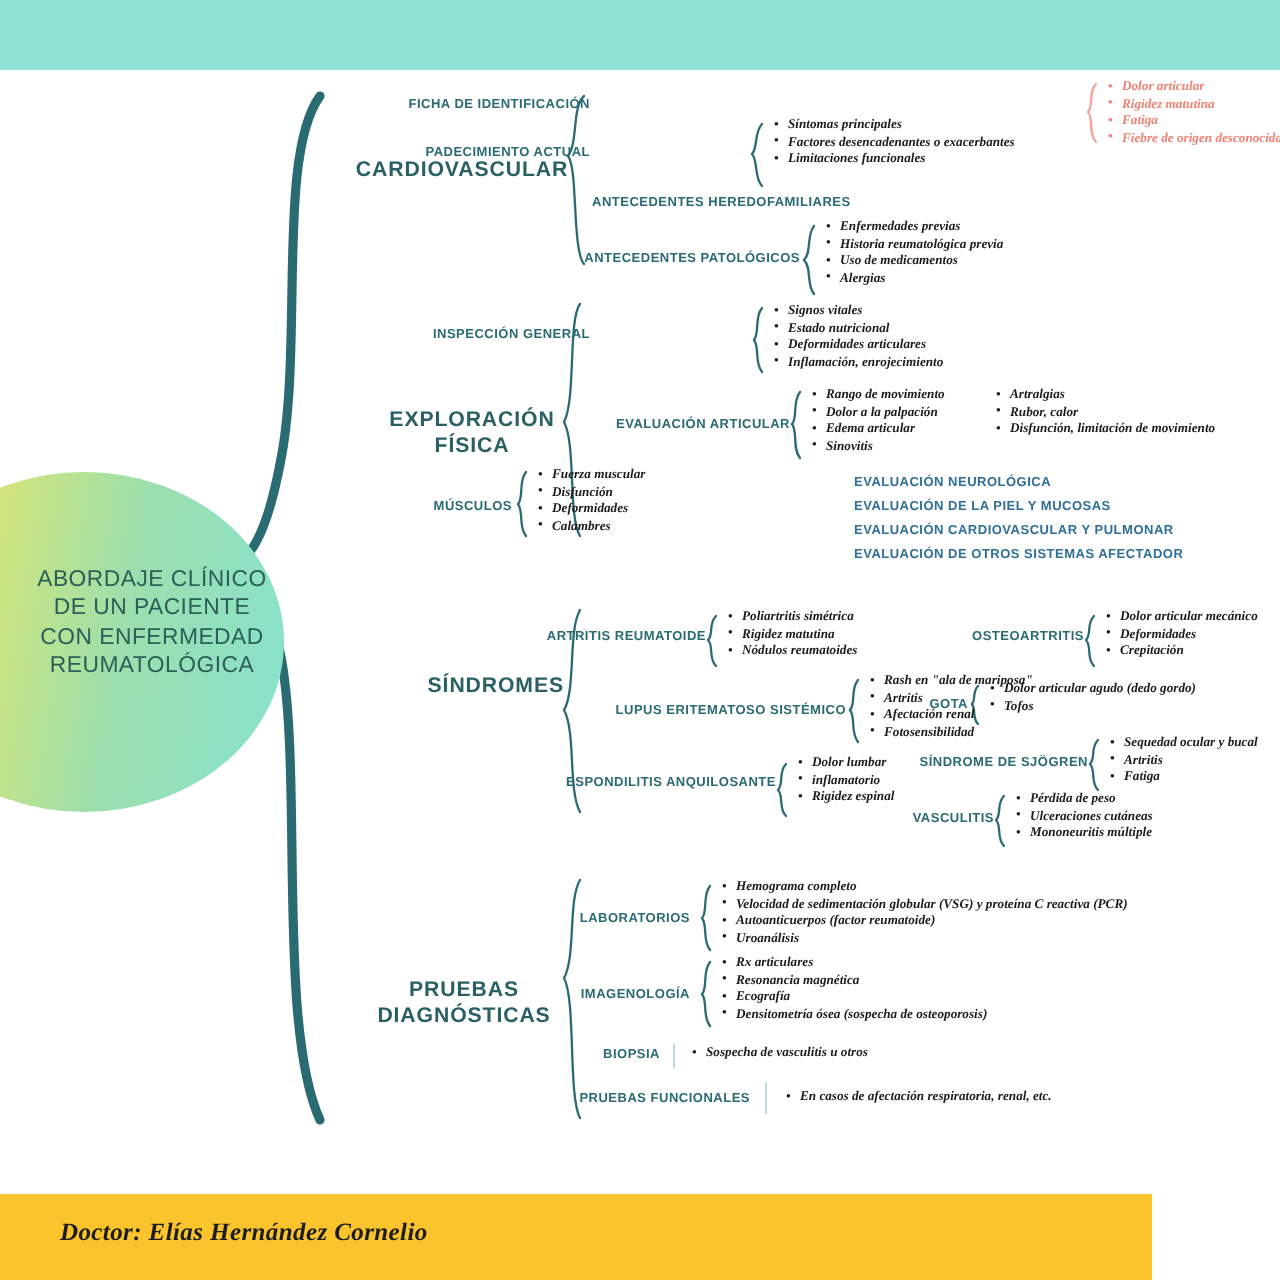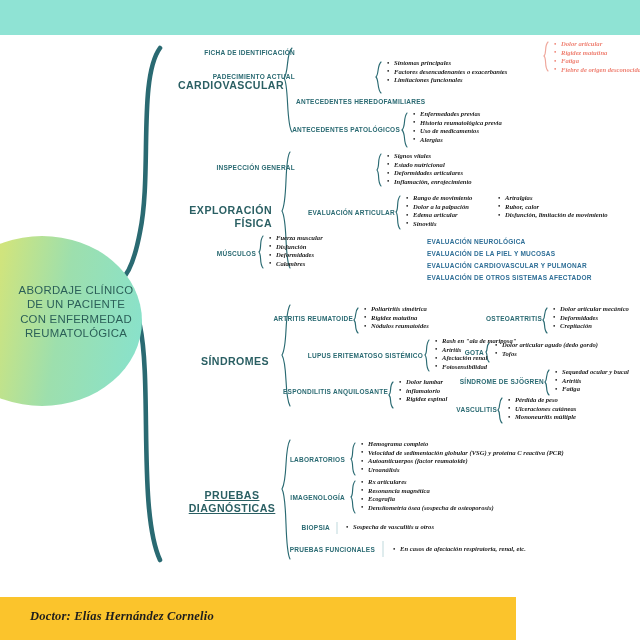--- a/index.html
+++ b/index.html
@@ -9,21 +9,21 @@
     font-family:"Liberation Sans", sans-serif;
     overflow:hidden;
     position:relative;
   }
   #root{position:relative;width:640px;height:640px;background:#fff;}
 
   
   .topbar{position:absolute;left:0;top:0;width:640px;height:35px;background:#8fe3d4;}
 
   
-  .bottombar{position:absolute;left:0;bottom:0;width:516px;height:43px;background:#fbc42c;}
+  .bottombar{position:absolute;left:0;bottom:0;width:576px;height:43px;background:#fbc42c;}
   .doctor{
     position:absolute;left:30px;top:12px;
     font-family:"Liberation Serif", serif;
     font-weight:bold;font-style:italic;font-size:12.5px;color:#1d1d1d;
     letter-spacing:.2px;
   }
   .student{
     position:absolute;right:22px;top:4px;
     text-align:right;
     font-family:"Liberation Serif", serif;
@@ -166,21 +166,21 @@
 
   <div class="sub-label right" style="left:255px;top:126px;width:145px;">ANTECEDENTES PATOLÓGICOS</div>
 
   <ul class="leaf" style="left:412px;top:110px;">
     <li>Enfermedades previas</li>
     <li>Historia reumatológica previa</li>
     <li>Uso de medicamentos</li>
     <li>Alergias</li>
   </ul>
 
-  <div class="branch-label" style="left:172px;top:204px;width:100px;text-align:right;">EXPLORACIÓN FÍSICA</div>
+  <div class="branch-label" style="left:186px;top:204px;width:100px;">EXPLORACIÓN FÍSICA</div>
 
   <div class="sub-label right" style="left:180px;top:164px;width:115px;">INSPECCIÓN GENERAL</div>
 
   <ul class="leaf" style="left:386px;top:152px;">
     <li>Signos vitales</li>
     <li>Estado nutricional</li>
     <li>Deformidades articulares</li>
     <li>Inflamación, enrojecimiento</li>
   </ul>
 
@@ -206,21 +206,21 @@
     <li>Disfunción</li>
     <li>Deformidades</li>
     <li>Calambres</li>
   </ul>
 
   <div class="blue-label" style="left:427px;top:238px;">EVALUACIÓN NEUROLÓGICA</div>
   <div class="blue-label" style="left:427px;top:250px;">EVALUACIÓN DE LA PIEL Y MUCOSAS</div>
   <div class="blue-label" style="left:427px;top:262px;">EVALUACIÓN CARDIOVASCULAR Y PULMONAR</div>
   <div class="blue-label" style="left:427px;top:274px;">EVALUACIÓN DE OTROS SISTEMAS AFECTADOR</div>
 
-  <div class="branch-label" style="left:188px;top:355px;width:94px;">SÍNDROMES</div>
+  <div class="branch-label" style="left:188px;top:337px;width:94px;text-align:right;">SÍNDROMES</div>
 
   <div class="sub-label right" style="left:238px;top:315px;width:115px;">ARTRITIS REUMATOIDE</div>
 
   <ul class="leaf" style="left:363px;top:305px;">
     <li>Poliartritis simétrica</li>
     <li>Rigidez matutina</li>
     <li>Nódulos reumatoides</li>
   </ul>
 
   <div class="sub-label right" style="left:452px;top:315px;width:90px;">OSTEOARTRITIS</div>
@@ -264,21 +264,21 @@
   </ul>
 
   <div class="sub-label right" style="left:430px;top:406px;width:67px;">VASCULITIS</div>
 
   <ul class="leaf" style="left:507px;top:396px;">
     <li>Pérdida de peso</li>
     <li>Ulceraciones cutáneas</li>
     <li>Mononeuritis múltiple</li>
   </ul>
 
-  <div class="branch-label" style="left:178px;top:489px;width:108px;text-decoration:underline;">PRUEBAS DIAGNÓSTICAS</div>
+  <div class="branch-label" style="left:178px;top:489px;width:108px;">PRUEBAS DIAGNÓSTICAS</div>
 
   <div class="sub-label right" style="left:255px;top:456px;width:90px;">LABORATORIOS</div>
 
   <ul class="leaf" style="left:360px;top:440px;">
     <li>Hemograma completo</li>
     <li>Velocidad de sedimentación globular (VSG) y proteína C reactiva (PCR)</li>
     <li>Autoanticuerpos (factor reumatoide)</li>
     <li>Uroanálisis</li>
   </ul>
 

